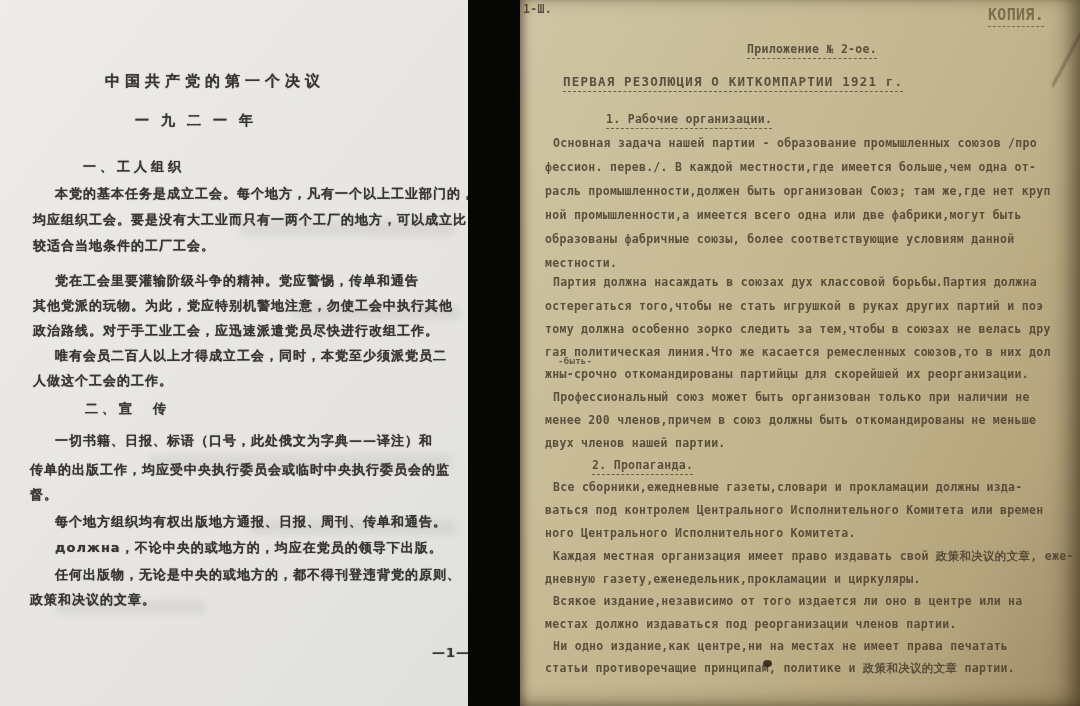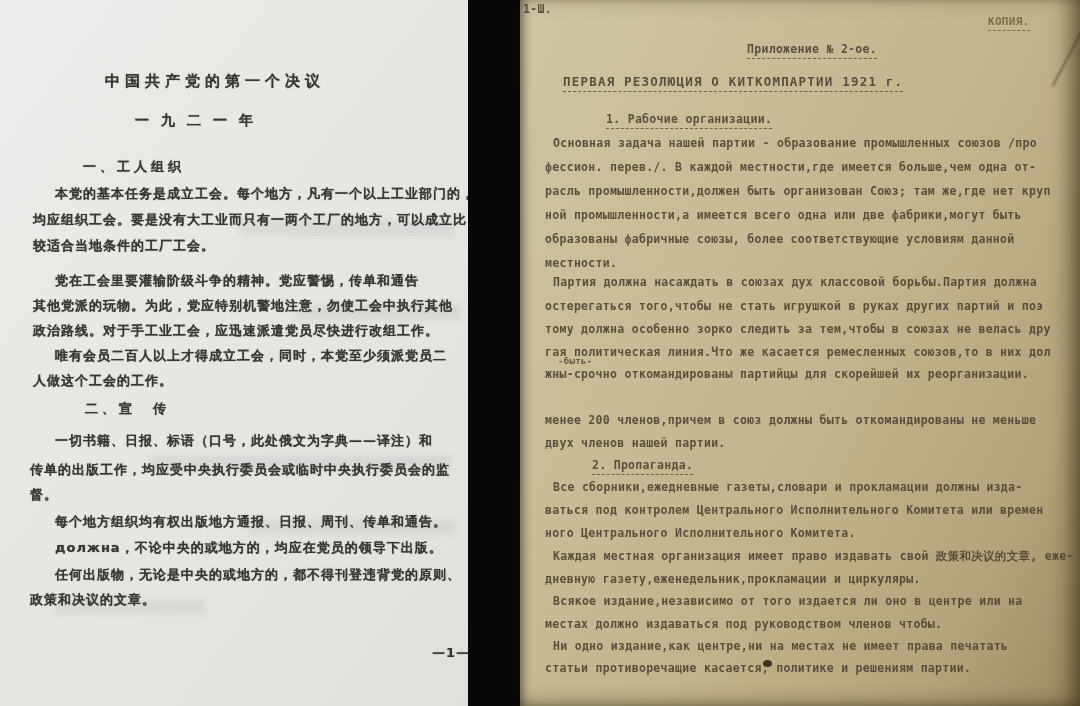--- a/index.html
+++ b/index.html
@@ -38,21 +38,21 @@
   }
   .ru-line{
     position:absolute;white-space:nowrap;
     font-family:"DejaVu Sans Mono","Liberation Mono",monospace;
     font-weight:700;font-size:11.5px;color:#4c4132;letter-spacing:.3px;
     filter:blur(.35px);opacity:.88;
   }
   .ru-underline{border-bottom:1.5px dashed rgba(76,65,50,.85);padding-bottom:2px;}
   .ru-title{font-size:12.5px;letter-spacing:1.2px;text-align:left;width:560px;left:0;margin-left:43px;}
   .ru-center{text-align:center;width:560px;left:0;padding-left:12px;}
-  .ru-stamp{font-size:11px;color:#655636;opacity:.75;filter:blur(.6px);margin-top:9px;}
+  .ru-stamp{font-size:15px;color:#655636;opacity:.75;filter:blur(.6px);}
   .ru-insert{font-size:9px;opacity:.8;}
   .ink-blob{
     position:absolute;width:9px;height:7px;border-radius:50%;
     background:#2e2619;filter:blur(.6px);opacity:.9;
   }
   .crease{
     position:absolute;width:2px;height:62px;background:rgba(58,44,22,.55);
     transform:rotate(28deg);filter:blur(.8px);
   }
 </style>
@@ -116,32 +116,33 @@
     <div class="ru-line" style="left:25px;top:232px">образованы фабричные союзы, более соответствующие условиям данной</div>
     <div class="ru-line" style="left:25px;top:256px">местности.</div>
 
     <div class="ru-line" style="left:33px;top:275px">Партия должна насаждать в союзах дух классовой борьбы.Партия должна</div>
     <div class="ru-line" style="left:25px;top:299px">остерегаться того,чтобы не стать игрушкой в руках других партий и поэ</div>
     <div class="ru-line" style="left:25px;top:322px">тому должна особенно зорко следить за тем,чтобы в союзах не велась дру</div>
     <div class="ru-line" style="left:25px;top:345px">гая политическая линия.Что же касается ремесленных союзов,то в них дол</div>
     <div class="ru-line ru-insert" style="left:38px;top:356px">-быть-</div>
     <div class="ru-line" style="left:25px;top:367px">жны-срочно откомандированы партийцы для скорейшей их реорганизации.</div>
 
+    <div class="ru-line" style="left:33px;top:390px">Профессиональный союз может быть организован только при наличии не</div>
     <div class="ru-line" style="left:25px;top:413px">менее 200 членов,причем в союз должны быть откомандированы не меньше</div>
     <div class="ru-line" style="left:25px;top:436px">двух членов нашей партии.</div>
 
     <div class="ru-line" style="left:72px;top:458px"><span class="ru-underline">2. Пропаганда.</span></div>
 
     <div class="ru-line" style="left:33px;top:480px">Все сборники,ежедневные газеты,словари и прокламации должны изда-</div>
     <div class="ru-line" style="left:25px;top:503px">ваться под контролем Центрального Исполнительного Комитета или времен</div>
     <div class="ru-line" style="left:25px;top:526px">ного Центрального Исполнительного Комитета.</div>
     <div class="ru-line" style="left:33px;top:549px">Каждая местная организация имеет право издавать свой 政策和决议的文章, еже-</div>
     <div class="ru-line" style="left:25px;top:572px">дневную газету,еженедельник,прокламации и циркуляры.</div>
 
     <div class="ru-line" style="left:33px;top:594px">Всякое издание,независимо от того издается ли оно в центре или на</div>
-    <div class="ru-line" style="left:25px;top:617px">местах должно издаваться под руководством членов чтобы.</div>
+    <div class="ru-line" style="left:25px;top:617px">местах должно издаваться под реорганизации членов партии.</div>
     <div class="ru-line" style="left:33px;top:639px">Ни одно издание,как центре,ни на местах не имеет права печатать</div>
-    <div class="ru-line" style="left:25px;top:661px">статьи противоречащие касается, политике и решениям партии.</div>
+    <div class="ru-line" style="left:25px;top:661px">статьи противоречащие принципам, политике и 政策和决议的文章 партии.</div>
 
     <div class="ink-blob" style="left:243px;top:660px"></div>
   </div>
 
 </div>
 
 </body></html>

